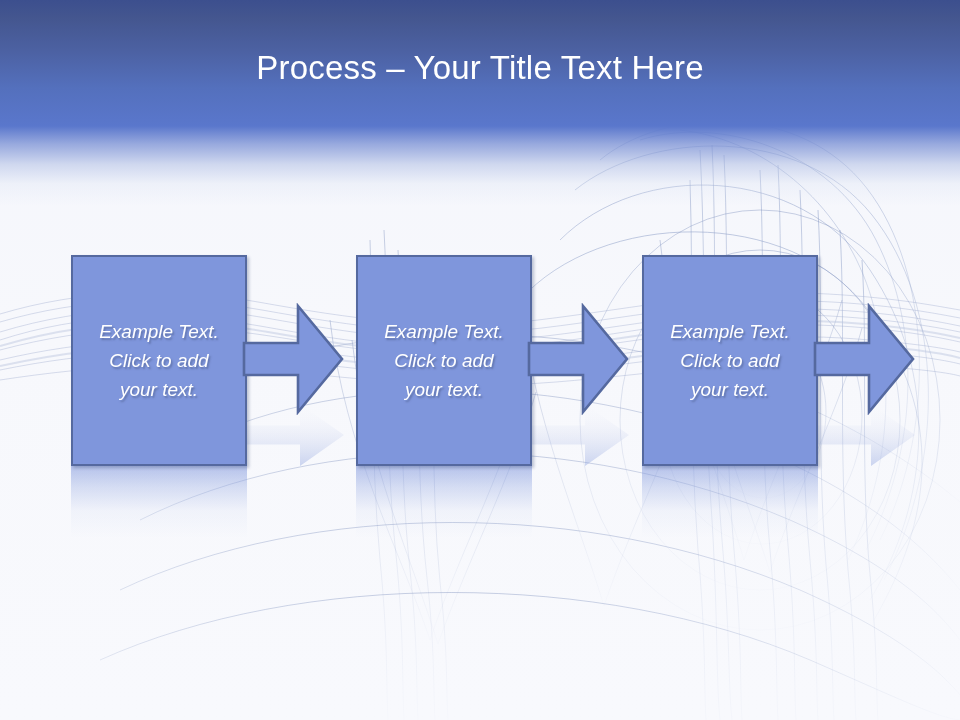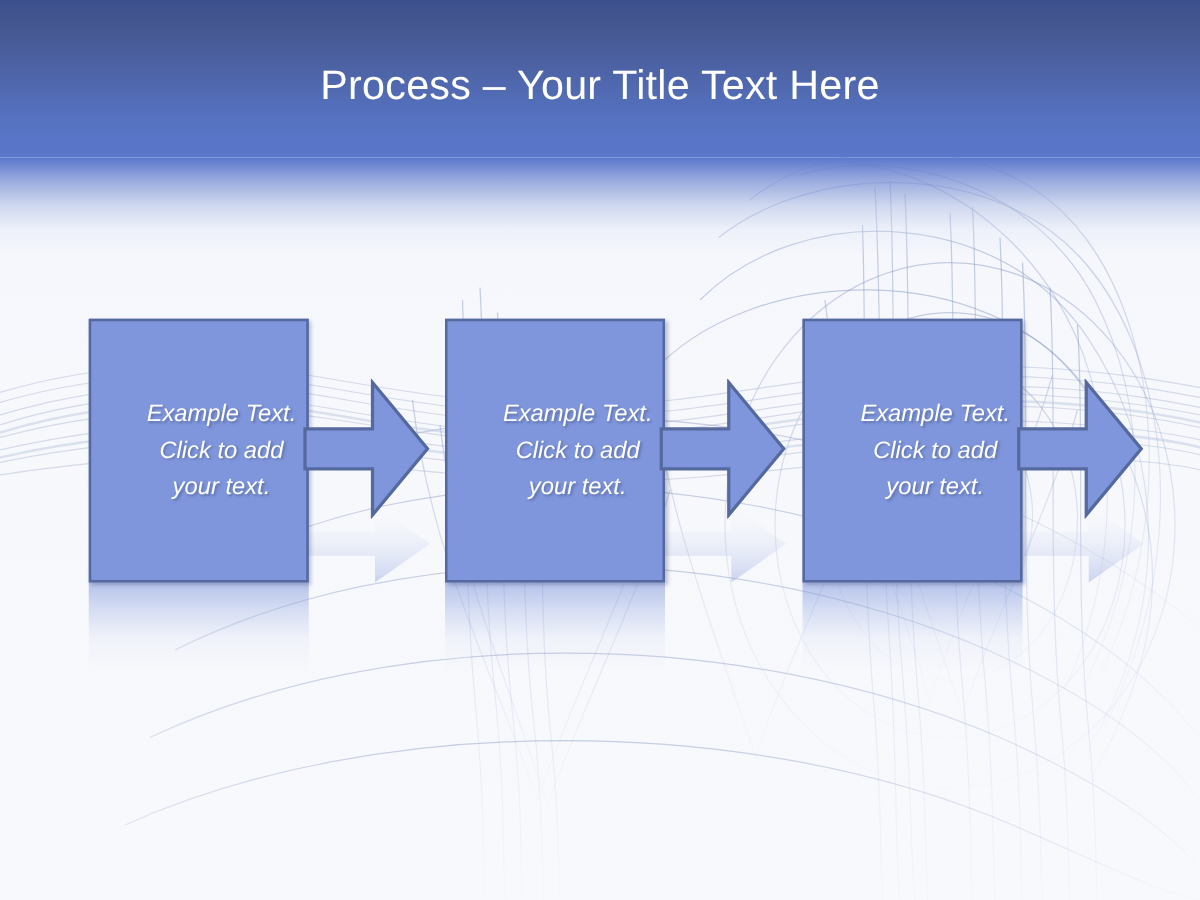--- a/index.html
+++ b/index.html
@@ -92,21 +92,21 @@
   }
 
   .pbox {
     position: absolute;
     box-sizing: border-box;
     background: #7f96dc;
     border: 2px solid #55699f;
     box-shadow: 2px 2px 3px rgba(60,75,120,0.32);
     display: flex;
     align-items: center;
-    justify-content: flex-end;
+    justify-content: center;
   }
 
   .pbox-text {
     color: #ffffff;
     font-style: italic;
     font-size: 19px;
     line-height: 29px;
     text-align: center;
     text-shadow: 1.5px 1.5px 2px rgba(70,85,130,0.55);
     padding: 0 8px;

